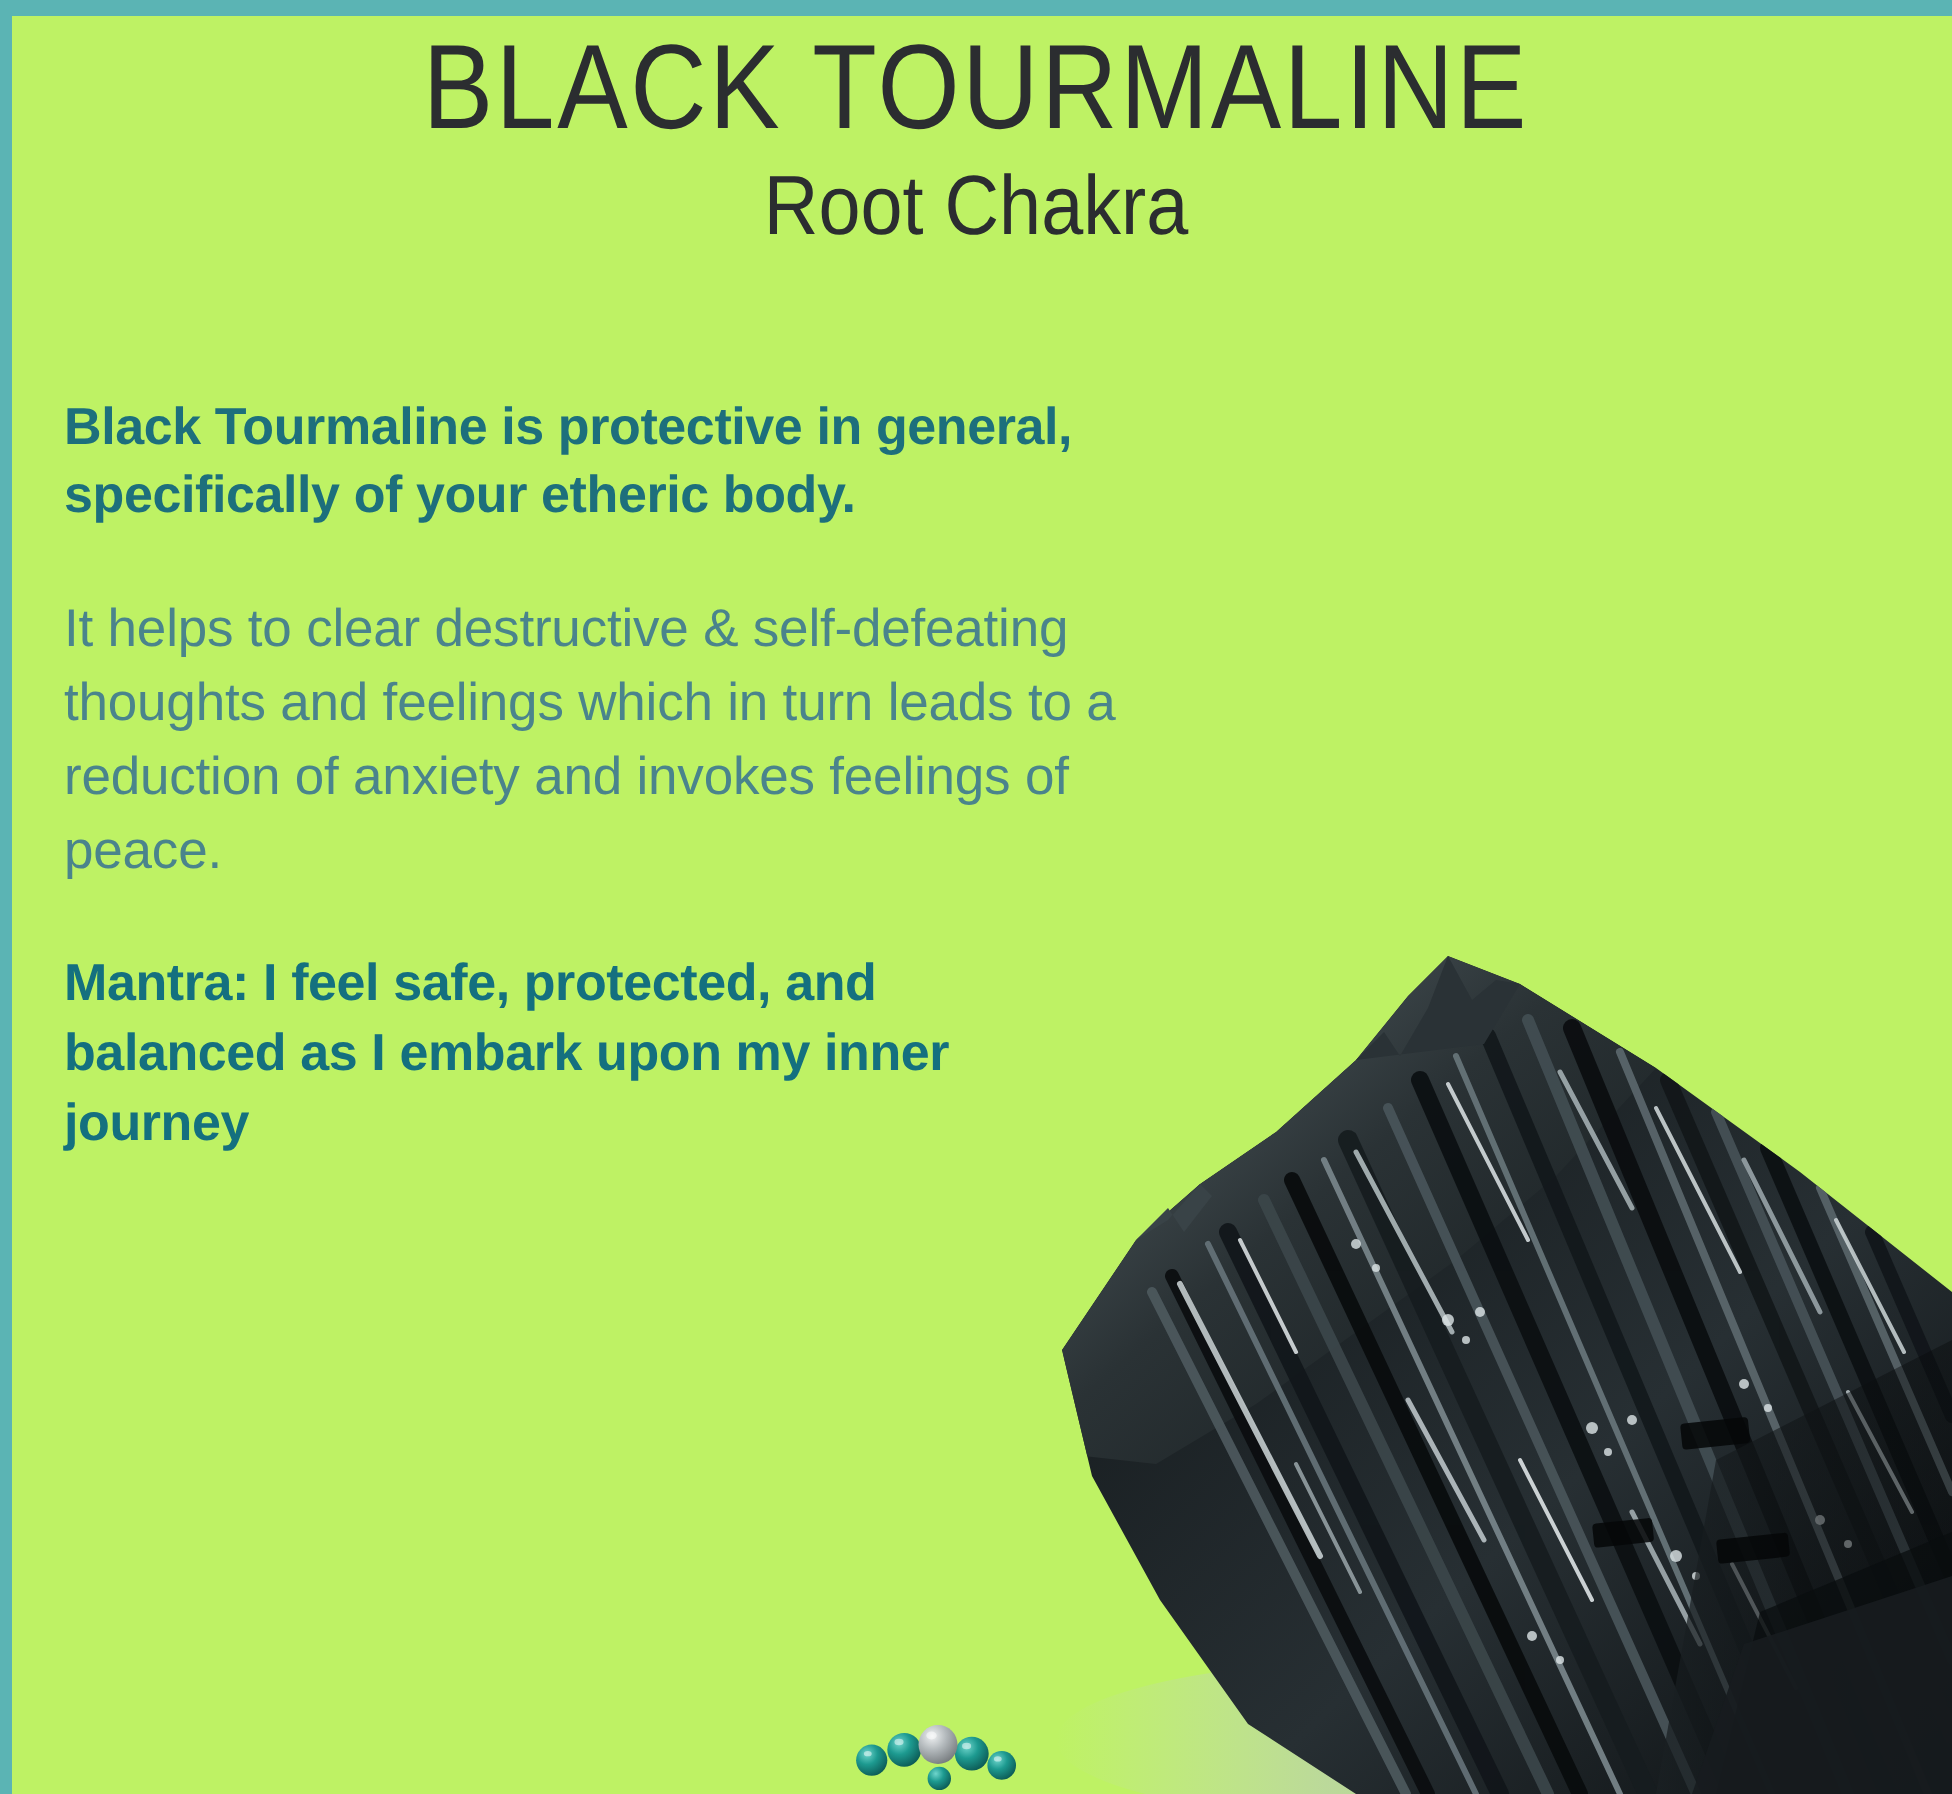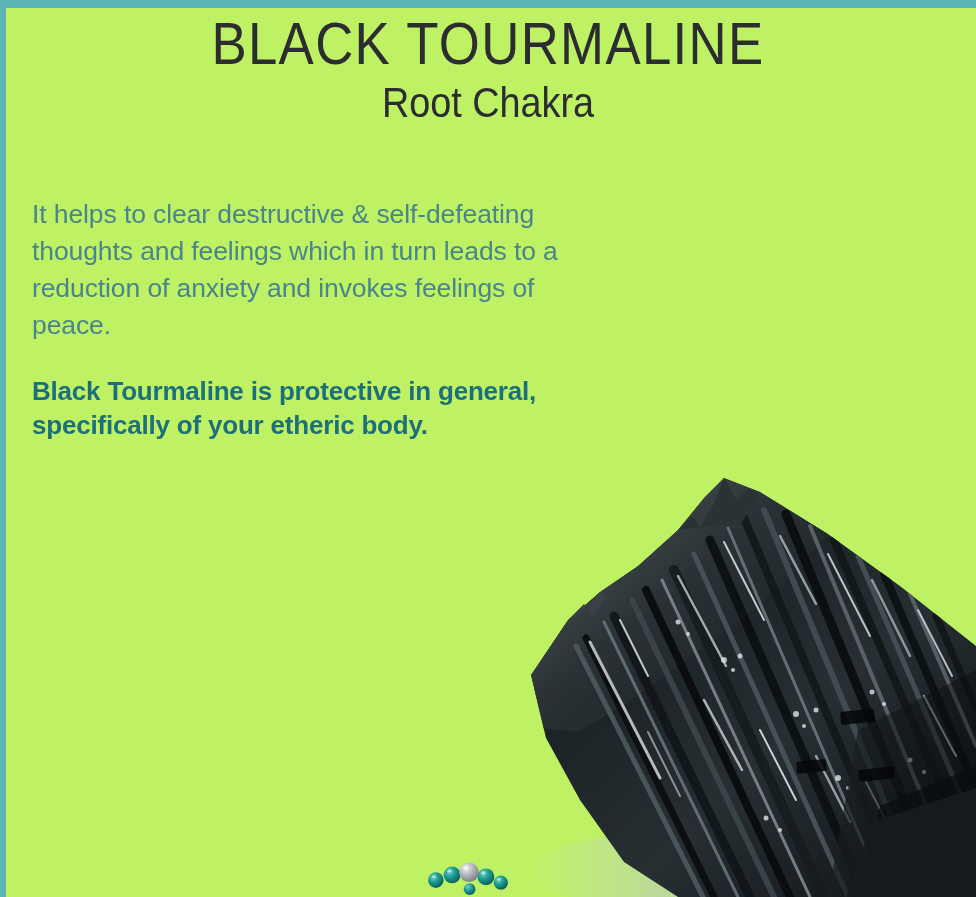--- a/index.html
+++ b/index.html
@@ -291,21 +291,24 @@
       </g>
     </svg>
   </div>
 
   <div class="header">
     <h1 class="title">BLACK TOURMALINE</h1>
     <h2 class="subtitle">Root Chakra</h2>
   </div>
 
   <div class="copy">
+    <p class="para intro">Black Tourmaline is protective in general,
+specifically of your etheric body.</p>
     <p class="para p2">It helps to clear destructive &amp; self-defeating
 thoughts and feelings which in turn leads to a
 reduction of anxiety and invokes feelings of
 peace.</p>
-    <p class="para intro">Black Tourmaline is protective in general,
-specifically of your etheric body.</p>
+    <p class="para mantra">Mantra:   I feel safe, protected, and
+balanced as I embark upon my inner
+journey</p>
   </div>
 
 </div>
 
 </body></html>

